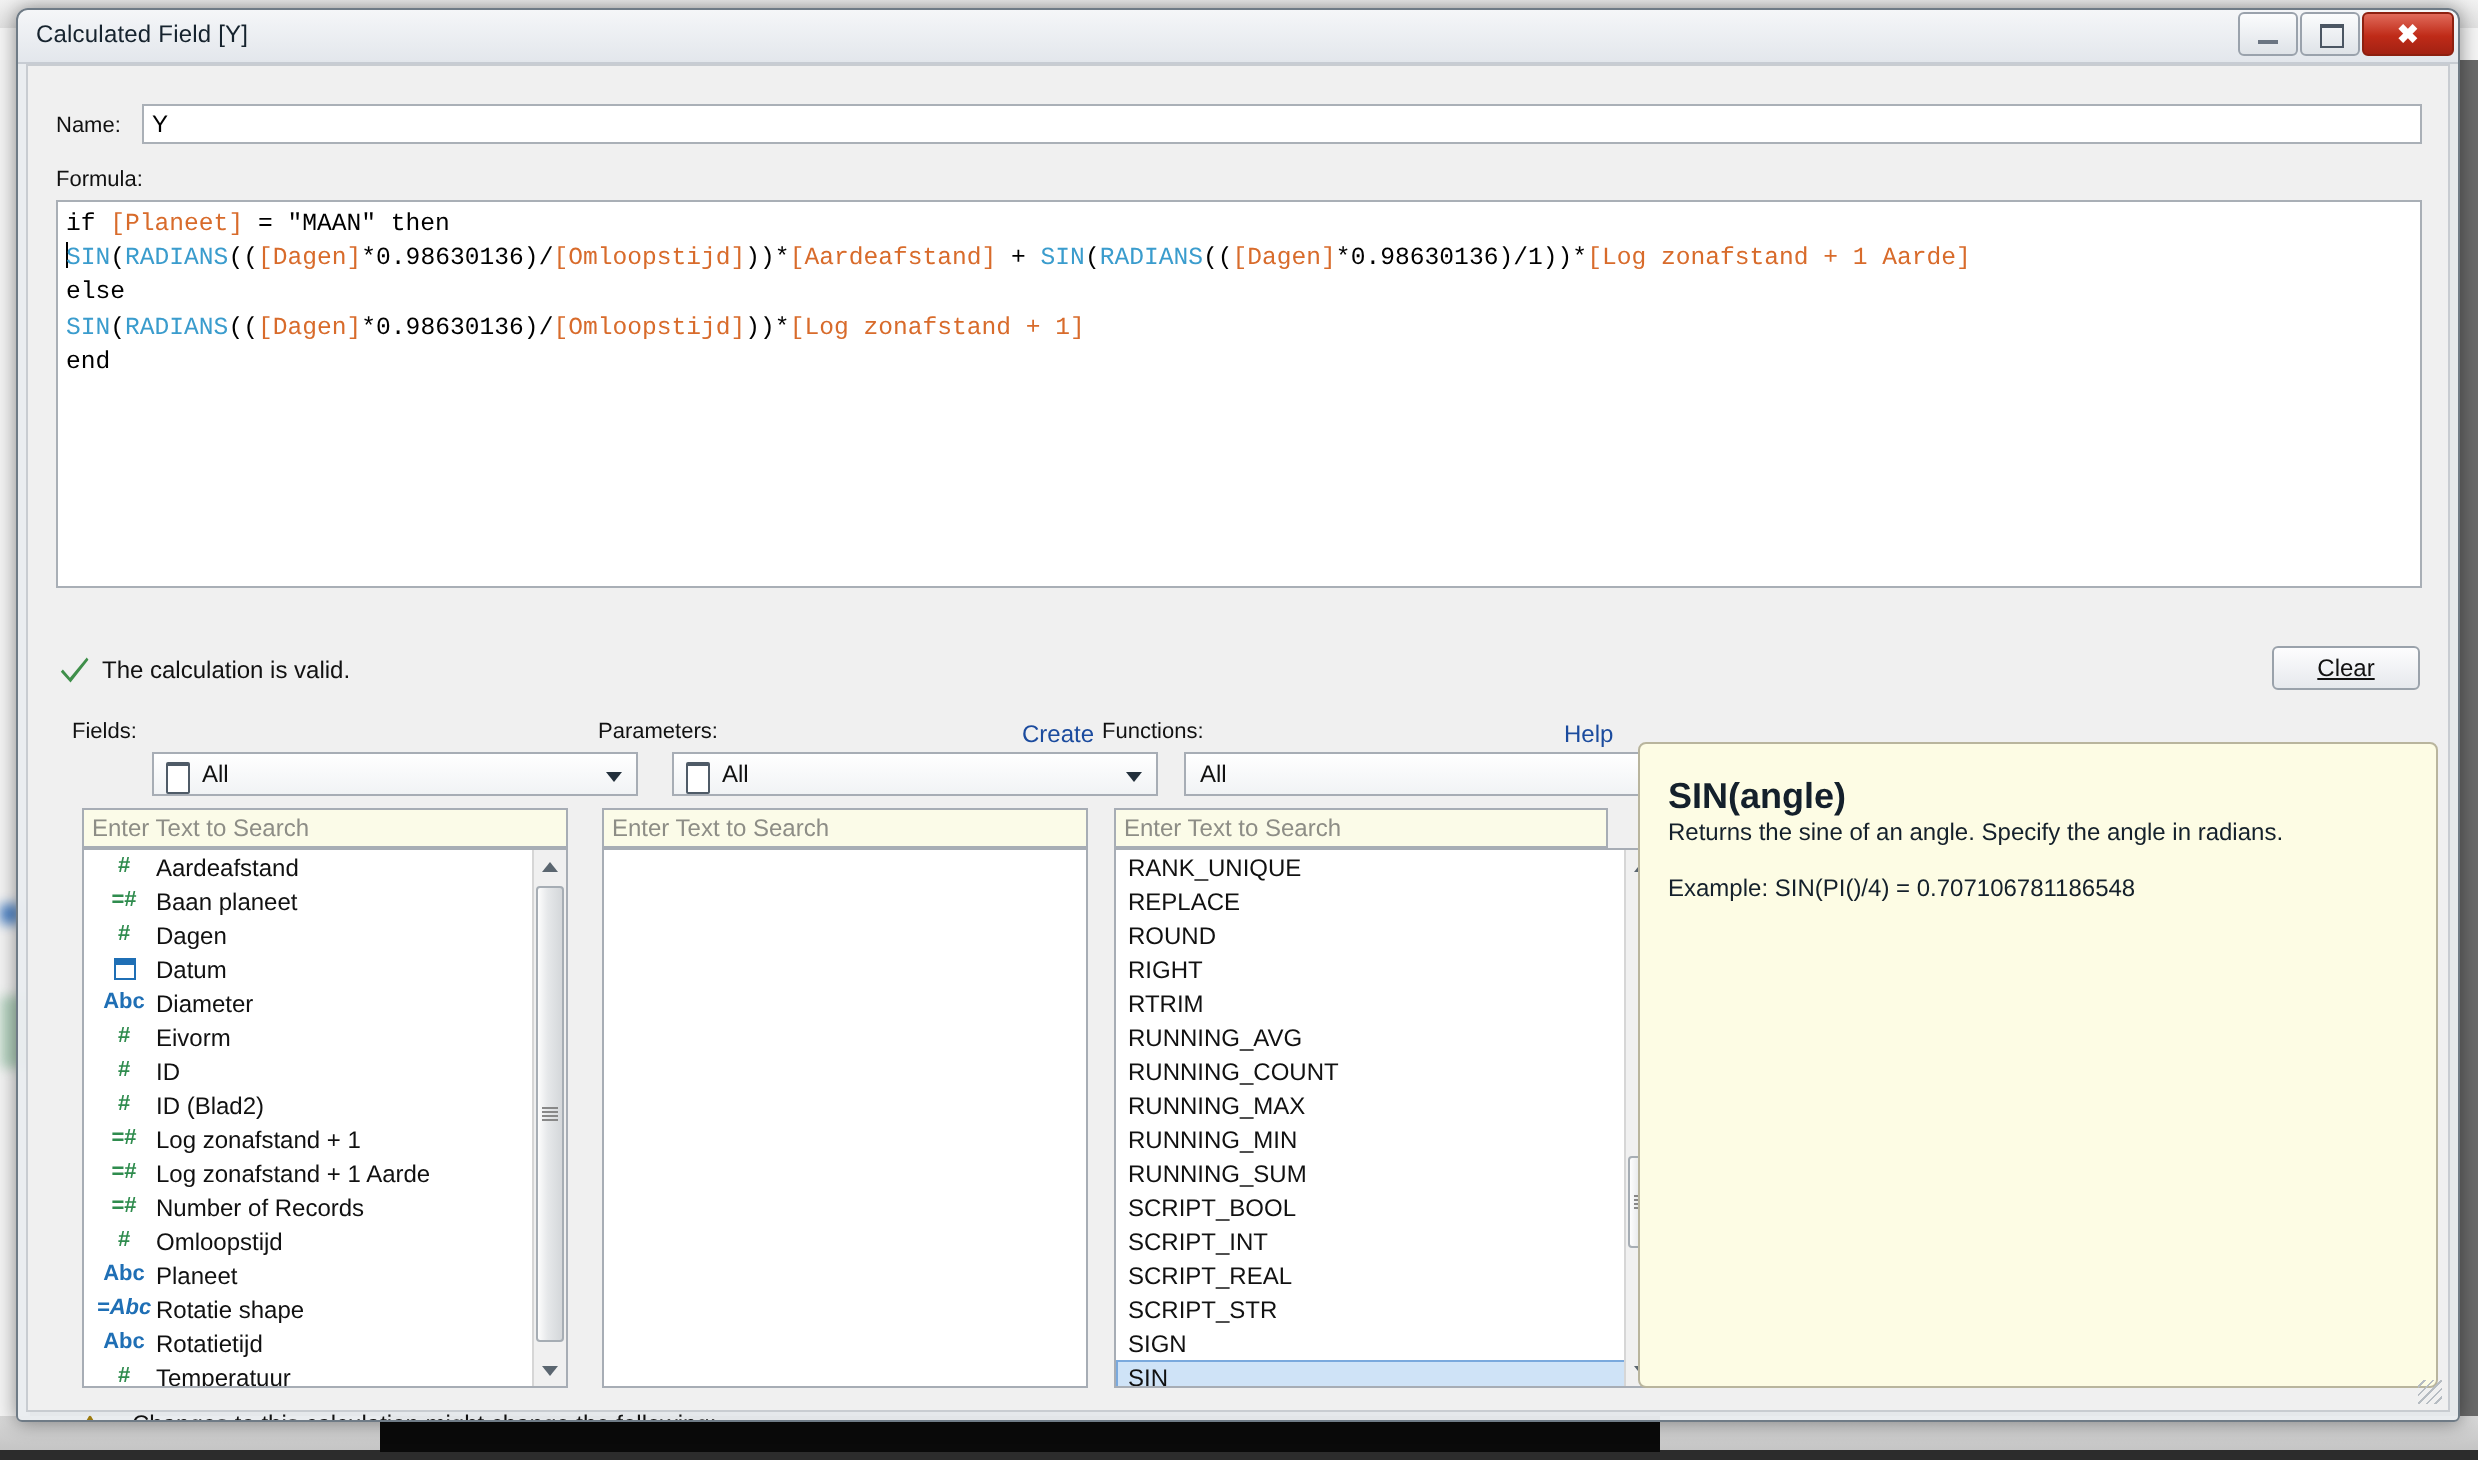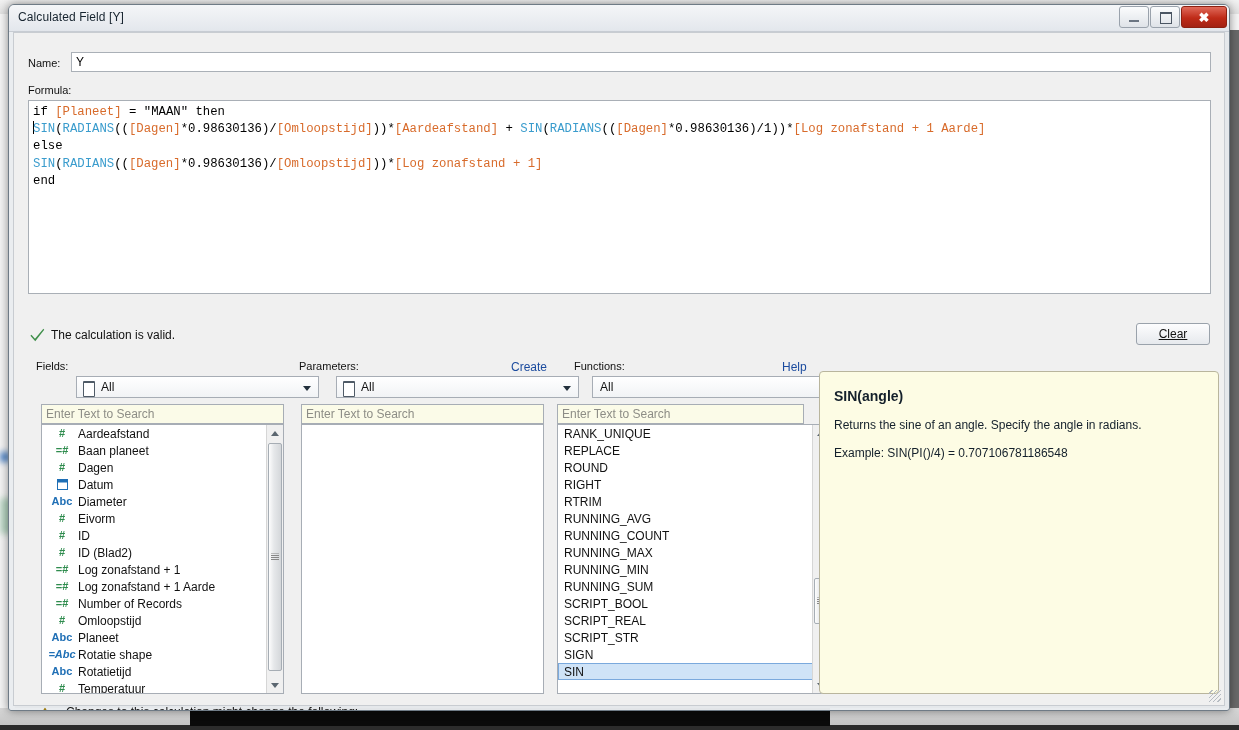--- a/index.html
+++ b/index.html
@@ -211,21 +211,21 @@
     font-family: "Liberation Sans", sans-serif;
     font-size: 12px;
     color: #111;
     cursor: default;
     text-decoration: underline;
   }
 
   
   #fields-label     { left: 22px;  top: 327px; }
   #parameters-label { left: 285px; top: 327px; }
-  #functions-label  { left: 560px; top: 327px; text-align: right; }
+  #functions-label  { left: 537px; top: 327px; text-align: right; }
   .linkish {
     position: absolute;
     font-size: 12px;
     color: #1b4b9e;
     cursor: pointer;
     text-decoration: none;
   }
   #create-link { left: 497px; top: 327px; }
   #help-link   { left: 768px; top: 327px; }
 
@@ -372,24 +372,23 @@
     position: absolute;
     left: 805px; top: 338px;
     width: 400px; height: 323px;
     border: 1px solid #b9b59d;
     border-radius: 4px;
     background: #fdfce4;
     box-sizing: border-box;
     padding: 16px 14px;
   }
   #help-title {
-    font-size: 14px;
+    font-size: 18px;
     font-weight: bold;
     color: #14202b;
-    margin-bottom: 14px;
   }
   #help-desc {
     font-size: 12px;
     color: #14202b;
     margin-bottom: 14px;
   }
   #help-example {
     font-size: 12px;
     color: #14202b;
   }
@@ -608,20 +607,23 @@
           <div class="fn-row">
             <span>RUNNING_MIN</span>
           </div>
           <div class="fn-row">
             <span>RUNNING_SUM</span>
           </div>
           <div class="fn-row">
             <span>SCRIPT_BOOL</span>
           </div>
           <div class="fn-row">
+            <span>SCRIPT_INT</span>
+          </div>
+          <div class="fn-row">
             <span>SCRIPT_REAL</span>
           </div>
           <div class="fn-row">
             <span>SCRIPT_STR</span>
           </div>
           <div class="fn-row">
             <span>SIGN</span>
           </div>
           <div class="fn-row selected">
             <span>SIN</span>

